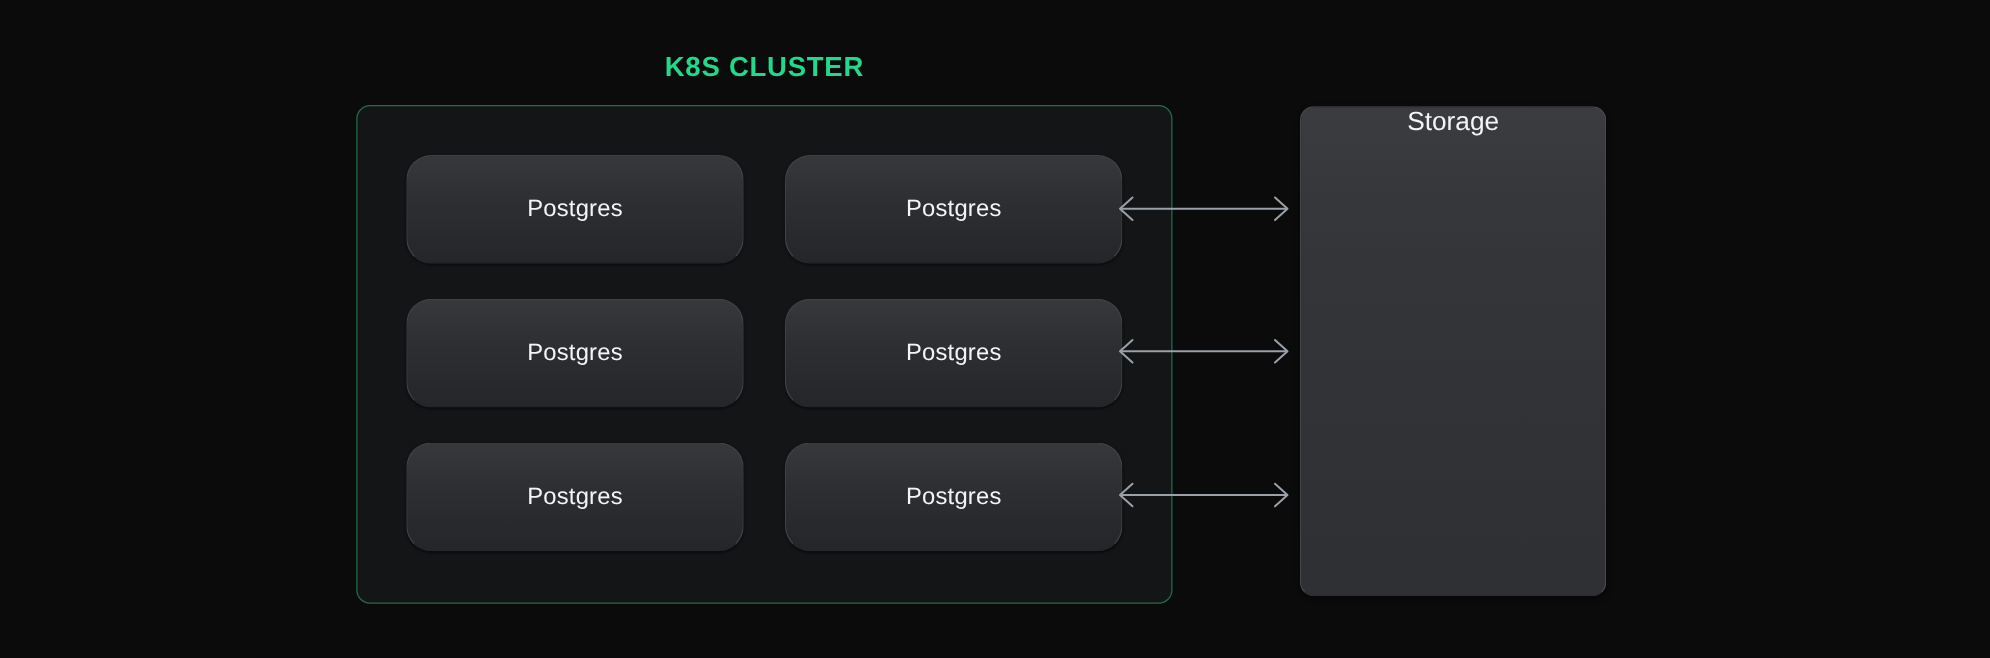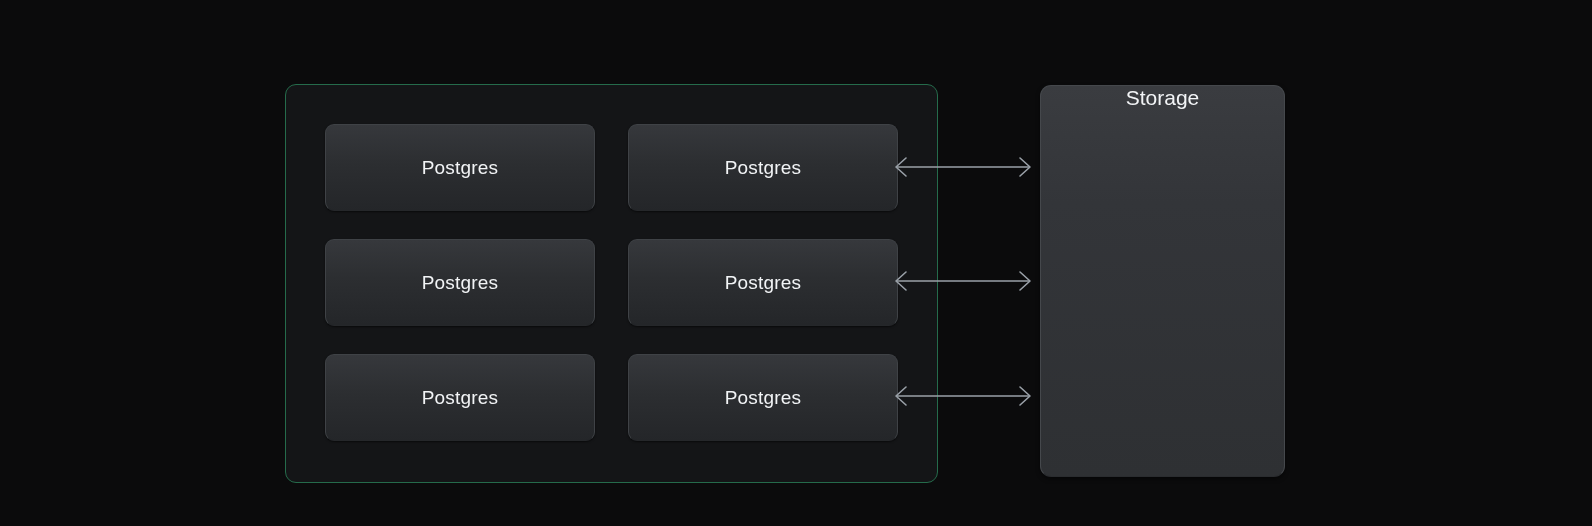--- a/index.html
+++ b/index.html
@@ -60,21 +60,21 @@
     height: 316px;
     display: grid;
     grid-template-columns: 270px 270px;
     grid-template-rows: 87px 87px 87px;
     column-gap: 33px;
     row-gap: 28px;
   }
 
   .node {
     box-sizing: border-box;
-    border-radius: 9px;
+    border-radius: 20px;
     background: linear-gradient(180deg, #36383c 0%, #2c2e31 45%, #242629 100%);
     border: 1px solid #3f4246;
     border-bottom-color: #25272a;
     display: flex;
     align-items: center;
     justify-content: center;
     color: #f2f4f6;
     font-size: 19px;
     letter-spacing: 0.2px;
     box-shadow: 0 1px 2px rgba(0,0,0,0.55);
@@ -110,20 +110,21 @@
     width: 1592px;
     height: 526px;
     pointer-events: none;
   }
 </style>
 </head>
 <body>
 
 <div id="canvas">
 
+  <div class="cluster-title">K8S CLUSTER</div>
 
   <div class="cluster-box"></div>
 
   <div class="node-grid">
     <div class="node">
       <span>Postgres</span>
     </div>
     <div class="node">
       <span>Postgres</span>
     </div>

